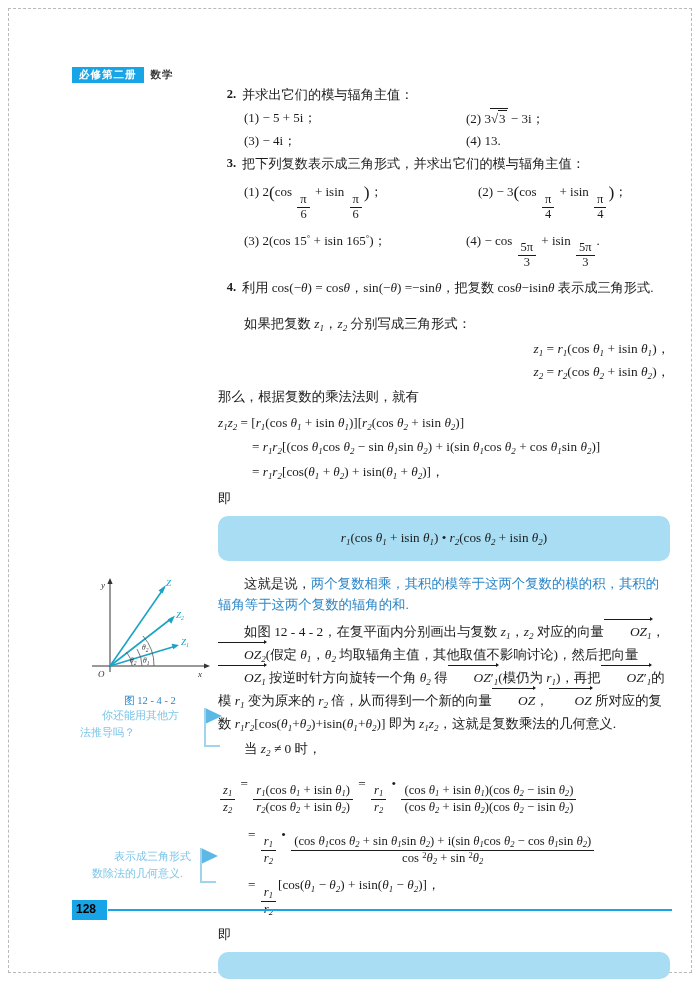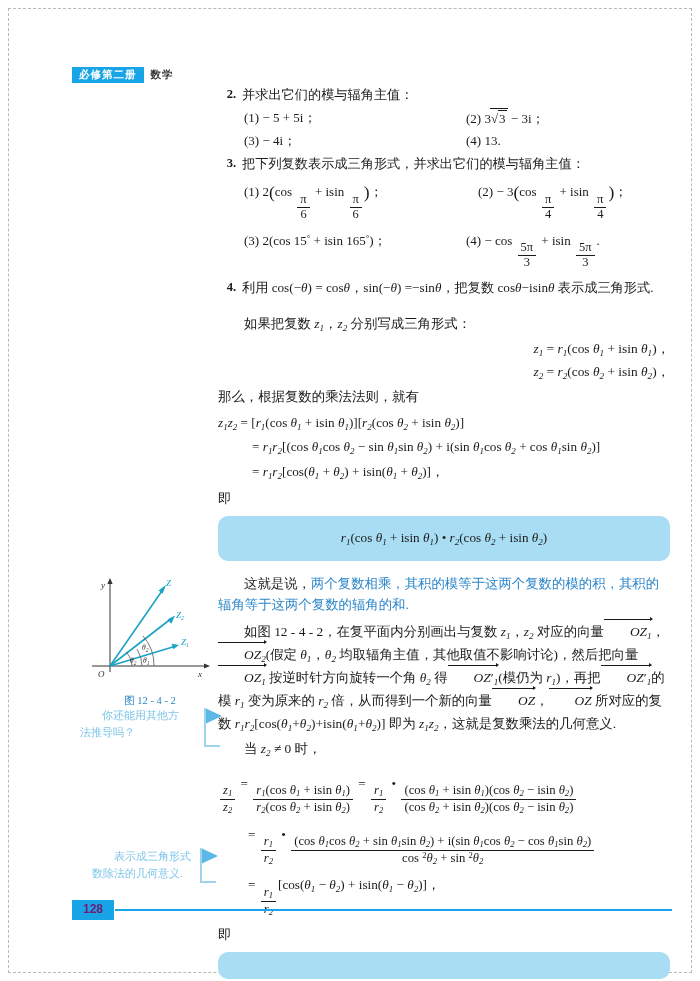--- a/index.html
+++ b/index.html
@@ -212,25 +212,25 @@
   .footer {
     position: absolute;
     left: 72px;
     top: 900px;
     width: 600px;
     display: flex;
     align-items: center;
   }
   .pgnum {
     background: #18a5e8;
-    color: #701a75;
+    color: #000000;
     font-family: "Liberation Sans", sans-serif;
     font-weight: bold;
     font-size: 12px;
-    padding: 2px 11px 3px 11px;
+    padding: 2px 11px 3px 4px;
     line-height: 1.25;
   }
   .footrule {
     flex: 1;
     height: 2px;
     background: #18a5e8;
     margin-left: 1px;
   }
 </style>
 </head>

